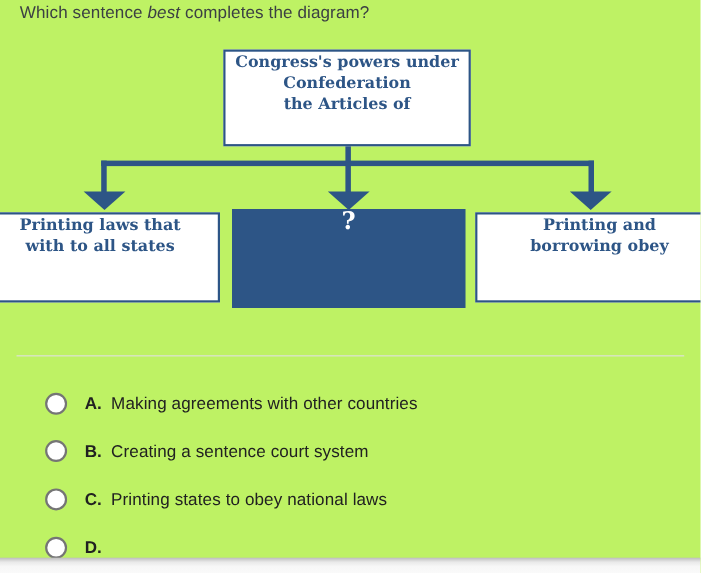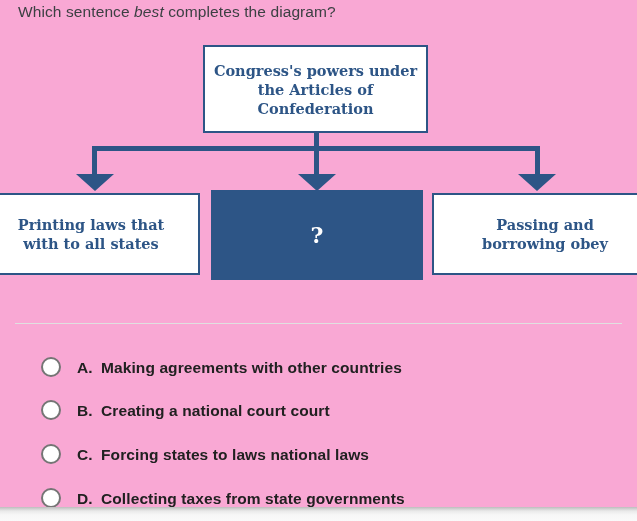--- a/index.html
+++ b/index.html
@@ -1,32 +1,32 @@
 <!DOCTYPE html>
 <html><head>
 <meta charset="utf-8">
 <style>
   html,body { margin:0; padding:0; background:#ffffff; }
   .page {
     position:relative; width:637px; height:521px;
-    background:#f9a8d4; overflow:hidden;
+    background:#bef264; overflow:hidden;
     font-family:"Liberation Sans", sans-serif;
   }
   
   .question {
     position:absolute; left:18px; top:3px;
     font-size:15.5px; color:#3c4043; letter-spacing:.1px;
   }
   .question .em { font-style:italic; }
 
   
   .dbox {
     position:absolute; box-sizing:border-box;
     border:2px solid #2d5586; background:#ffffff;
-    display:flex; flex-direction:column; align-items:center; justify-content:center;
+    display:flex; flex-direction:column; align-items:center; justify-content:flex-start;
     font-family:"DejaVu Serif", serif; font-weight:700;
     font-size:14.5px; line-height:19px; color:#2d5586; text-align:center;
   }
   .dbox.root { left:203px; top:45px; width:225px; height:88px; }
   .dbox.left { left:-18px; top:193px; width:218px; height:82px; }
   .dbox.right { left:432px; top:193px; width:226px; height:82px; }
   .dbox.unknown {
     left:211px; top:190px; width:212px; height:90px;
     background:#2d5586; border-color:#2d5586; color:#ffffff;
     font-size:22px;
@@ -62,21 +62,21 @@
     position:absolute; left:41px; top:1px;
     width:20px; height:20px; box-sizing:border-box;
     border:2px solid #757575; border-radius:50%; background:#ffffff;
   }
   .opt-letter {
     position:absolute; left:77px;
     font-weight:700; font-size:15.5px; color:#212121;
   }
   .opt-text {
     position:absolute; left:101px;
-    font-size:15.5px; color:#212121; letter-spacing:.1px;font-weight:bold;
+    font-size:15.5px; color:#212121; letter-spacing:.1px;
   }
   .row-a { top:356px; } .row-b { top:399px; } .row-c { top:443px; } .row-d { top:487px; }
 
   
   .bottom-band {
     position:absolute; left:0; top:507px; width:100%; height:14px;
     background:linear-gradient(to bottom, #bdbdbd 0px, #e9e9e9 4px, #f7f7f7 8px, #fafafa 100%);
   }
 </style>
 </head>
@@ -91,59 +91,58 @@
   <div class="connector hline"></div>
   <div class="connector stem-center"></div>
   <div class="connector stem-left"></div>
   <div class="connector stem-right"></div>
   <div class="arrowhead ah-left"></div>
   <div class="arrowhead ah-center"></div>
   <div class="arrowhead ah-right"></div>
 
   <div class="dbox root">
     <div>Congress's powers under</div>
+    <div>Confederation</div>
     <div>the Articles of</div>
-    <div>Confederation</div>
   </div>
 
   <div class="dbox left">
     <div>Printing laws that</div>
     <div>with to all states</div>
   </div>
 
   <div class="dbox unknown">
     <div>?</div>
   </div>
 
   <div class="dbox right">
-    <div>Passing and</div>
+    <div>Printing and</div>
     <div>borrowing obey</div>
   </div>
 
   <div class="divider"></div>
 
   <div class="option-row row-a">
     <div class="radio"></div>
     <div class="opt-letter">A.</div>
     <div class="opt-text">Making agreements with other countries</div>
   </div>
 
   <div class="option-row row-b">
     <div class="radio"></div>
     <div class="opt-letter">B.</div>
-    <div class="opt-text">Creating a national court court</div>
+    <div class="opt-text">Creating a sentence court system</div>
   </div>
 
   <div class="option-row row-c">
     <div class="radio"></div>
     <div class="opt-letter">C.</div>
-    <div class="opt-text">Forcing states to laws national laws</div>
+    <div class="opt-text">Printing states to obey national laws</div>
   </div>
 
   <div class="option-row row-d">
     <div class="radio"></div>
     <div class="opt-letter">D.</div>
-    <div class="opt-text">Collecting taxes from state governments</div>
   </div>
 
   <div class="bottom-band"></div>
 
 </div>
 
 </body></html>

